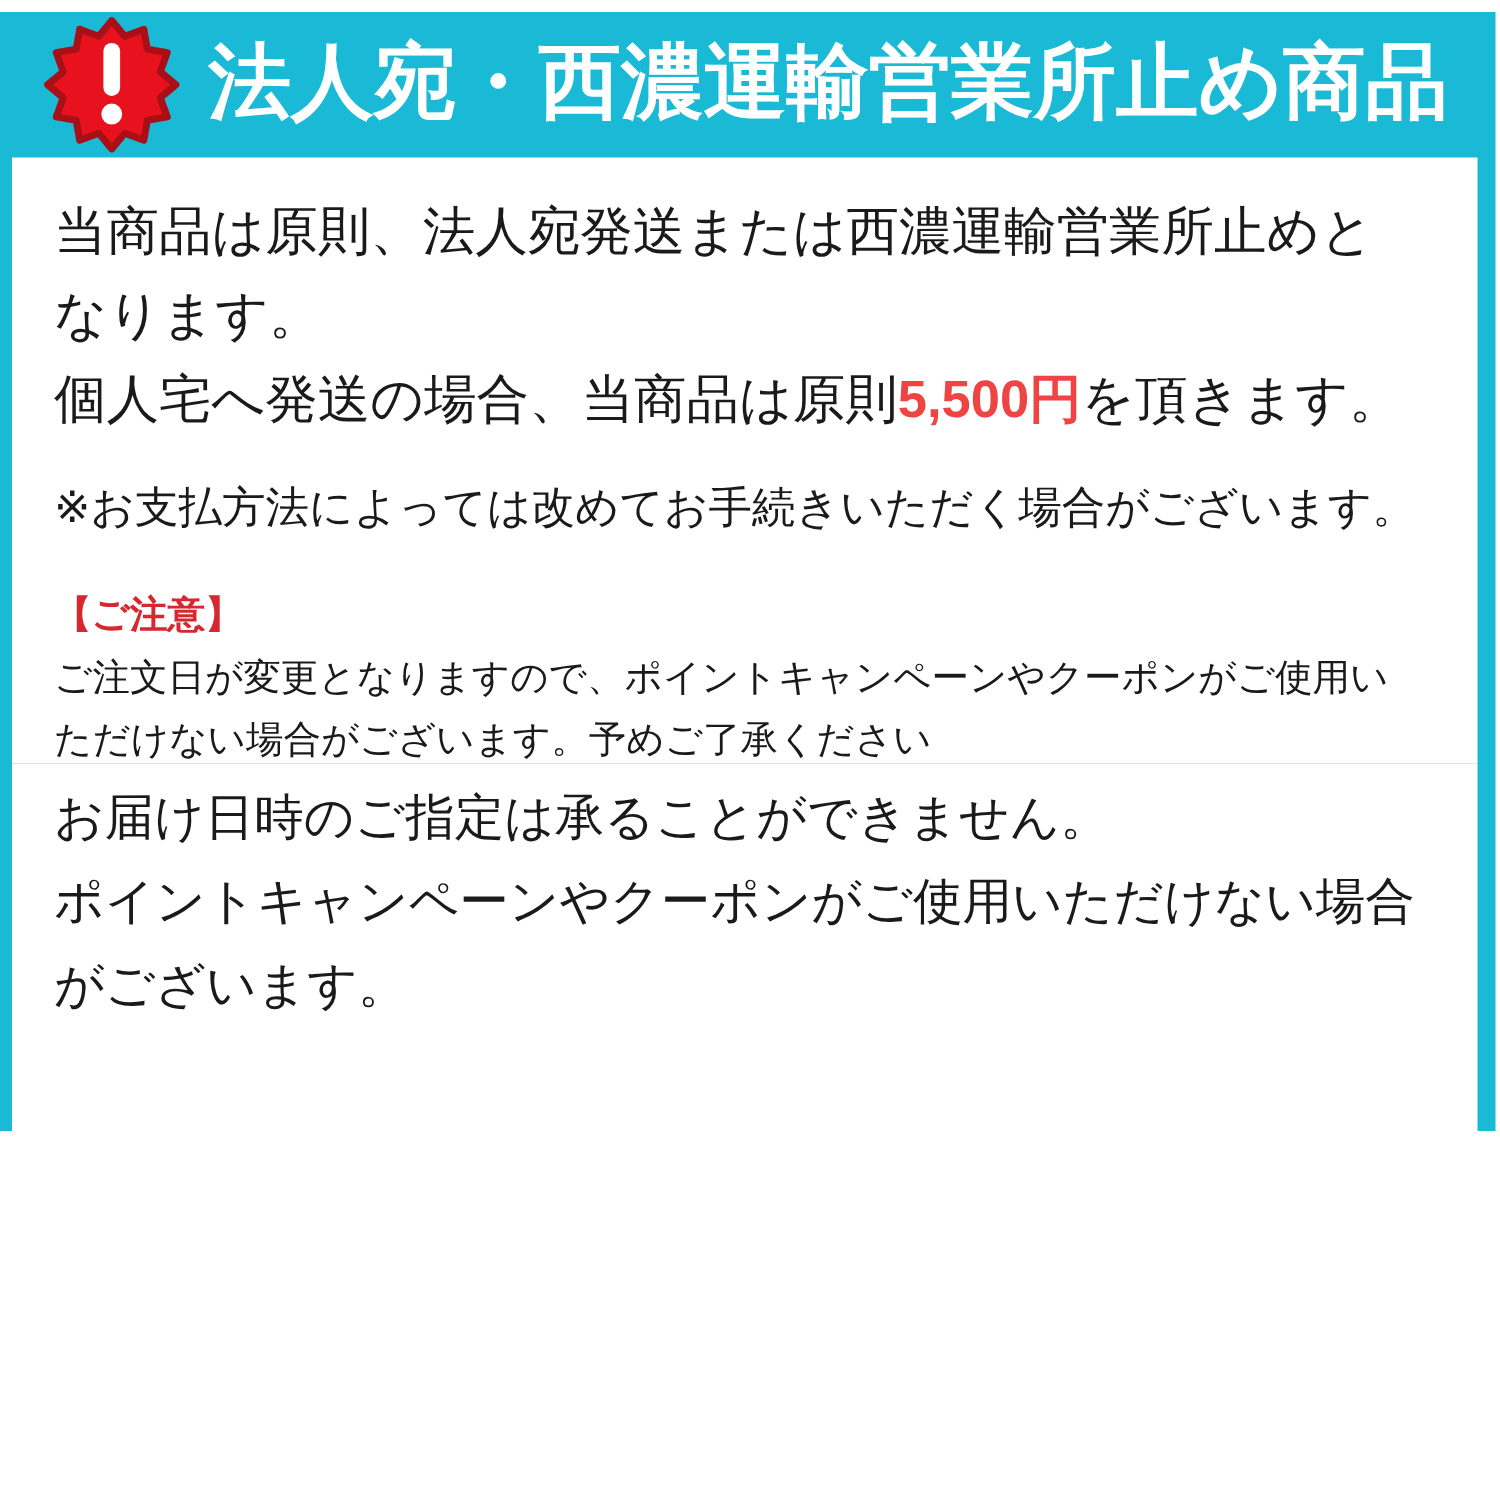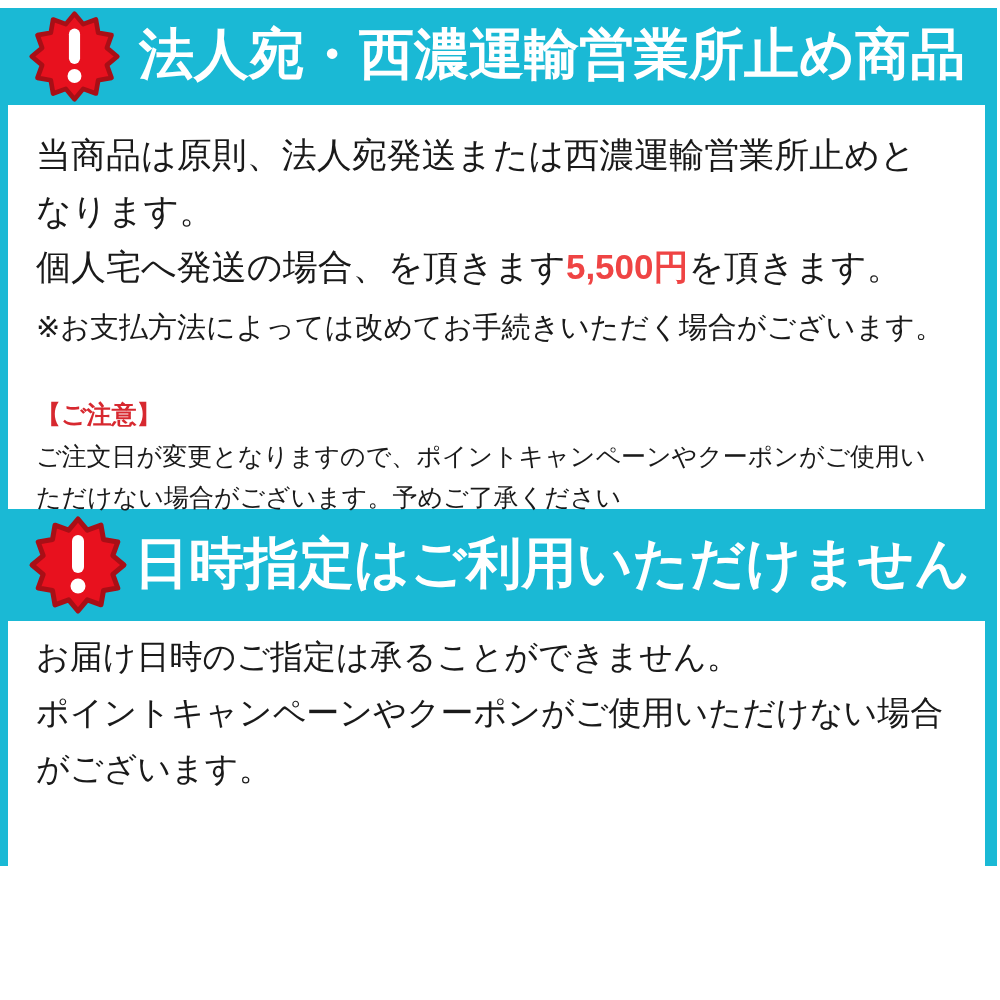--- a/index.html
+++ b/index.html
@@ -59,26 +59,26 @@
   .body-lg {
     margin: 0;
     font-size: 35px;
     line-height: 56px;
   }
   .price {
     color: #ef4444;
     font-weight: bold;
   }
   .notes {
-    margin: 10px 0 0 0;
+    margin: 22px 0 0 0;
     font-size: 29px;
     line-height: 45px;
   }
   .caution-label {
-    margin: 44px 0 0 0;
+    margin: 28px 0 0 0;
     font-size: 25px;
     line-height: 40px;
     font-weight: bold;
     color: #d7282f;
   }
   .caution-text {
     margin: 2px 0 0 0;
     font-size: 25px;
     line-height: 41px;
   }
@@ -99,37 +99,29 @@
         <polygon points="50,4 59.3,15.2 73,10.2 75.5,24.5 89.8,27 84.8,40.7 96,50 84.8,59.3 89.8,73 75.5,75.5 73,89.8 59.3,84.8 50,96 40.7,84.8 27,89.8 24.5,75.5 10.2,73 15.2,59.3 4,50 15.2,40.7 10.2,27 24.5,24.5 27,10.2 40.7,15.2" fill="#e8111e" stroke="#a80f16" stroke-width="5" stroke-linejoin="round"></polygon>
         <rect x="44" y="20" width="12" height="38" rx="6" fill="#ffffff"></rect>
         <circle cx="50" cy="71" r="7.5" fill="#ffffff"></circle>
       </svg>
       <div class="band-title">法人宛・西濃運輸営業所止め商品</div>
     </div>
 
     <div class="content content-1">
       <p class="body-lg">
         <span>当商品は原則、法人宛発送または西濃運輸営業所止めとなります。</span><br>
-        <span>個人宅へ発送の場合、を頂きます</span><span class="price">5,500円</span><span>を頂きます。</span>
+        <span>個人宅へ発送の場合、当商品は原則</span><span class="price">5,500円</span><span>を頂きます。</span>
       </p>
       <p class="notes">
         <span>※お支払方法によっては改めてお手続きいただく場合がございます。</span><br>
       </p>
       <p class="caution-label">【ご注意】</p>
       <p class="caution-text">ご注文日が変更となりますので、ポイントキャンペーンやクーポンがご使用いただけない場合がございます。予めご了承ください</p>
     </div>
 
-    <div class="band band-2">
-      <svg class="seal" viewBox="0 0 100 100" aria-hidden="true">
-        <polygon points="50,4 59.3,15.2 73,10.2 75.5,24.5 89.8,27 84.8,40.7 96,50 84.8,59.3 89.8,73 75.5,75.5 73,89.8 59.3,84.8 50,96 40.7,84.8 27,89.8 24.5,75.5 10.2,73 15.2,59.3 4,50 15.2,40.7 10.2,27 24.5,24.5 27,10.2 40.7,15.2" fill="#e8111e" stroke="#a80f16" stroke-width="5" stroke-linejoin="round"></polygon>
-        <rect x="44" y="20" width="12" height="38" rx="6" fill="#ffffff"></rect>
-        <circle cx="50" cy="71" r="7.5" fill="#ffffff"></circle>
-      </svg>
-      <div class="band-title">日時指定はご利用いただけません</div>
-    </div>
 
     <div class="content content-2">
       <p class="body-2">
         <span>お届け日時のご指定は承ることができません。</span><br>
         <span>ポイントキャンペーンやクーポンがご使用いただけない場合がございます。</span>
       </p>
     </div>
 
   </div>
 </div>

